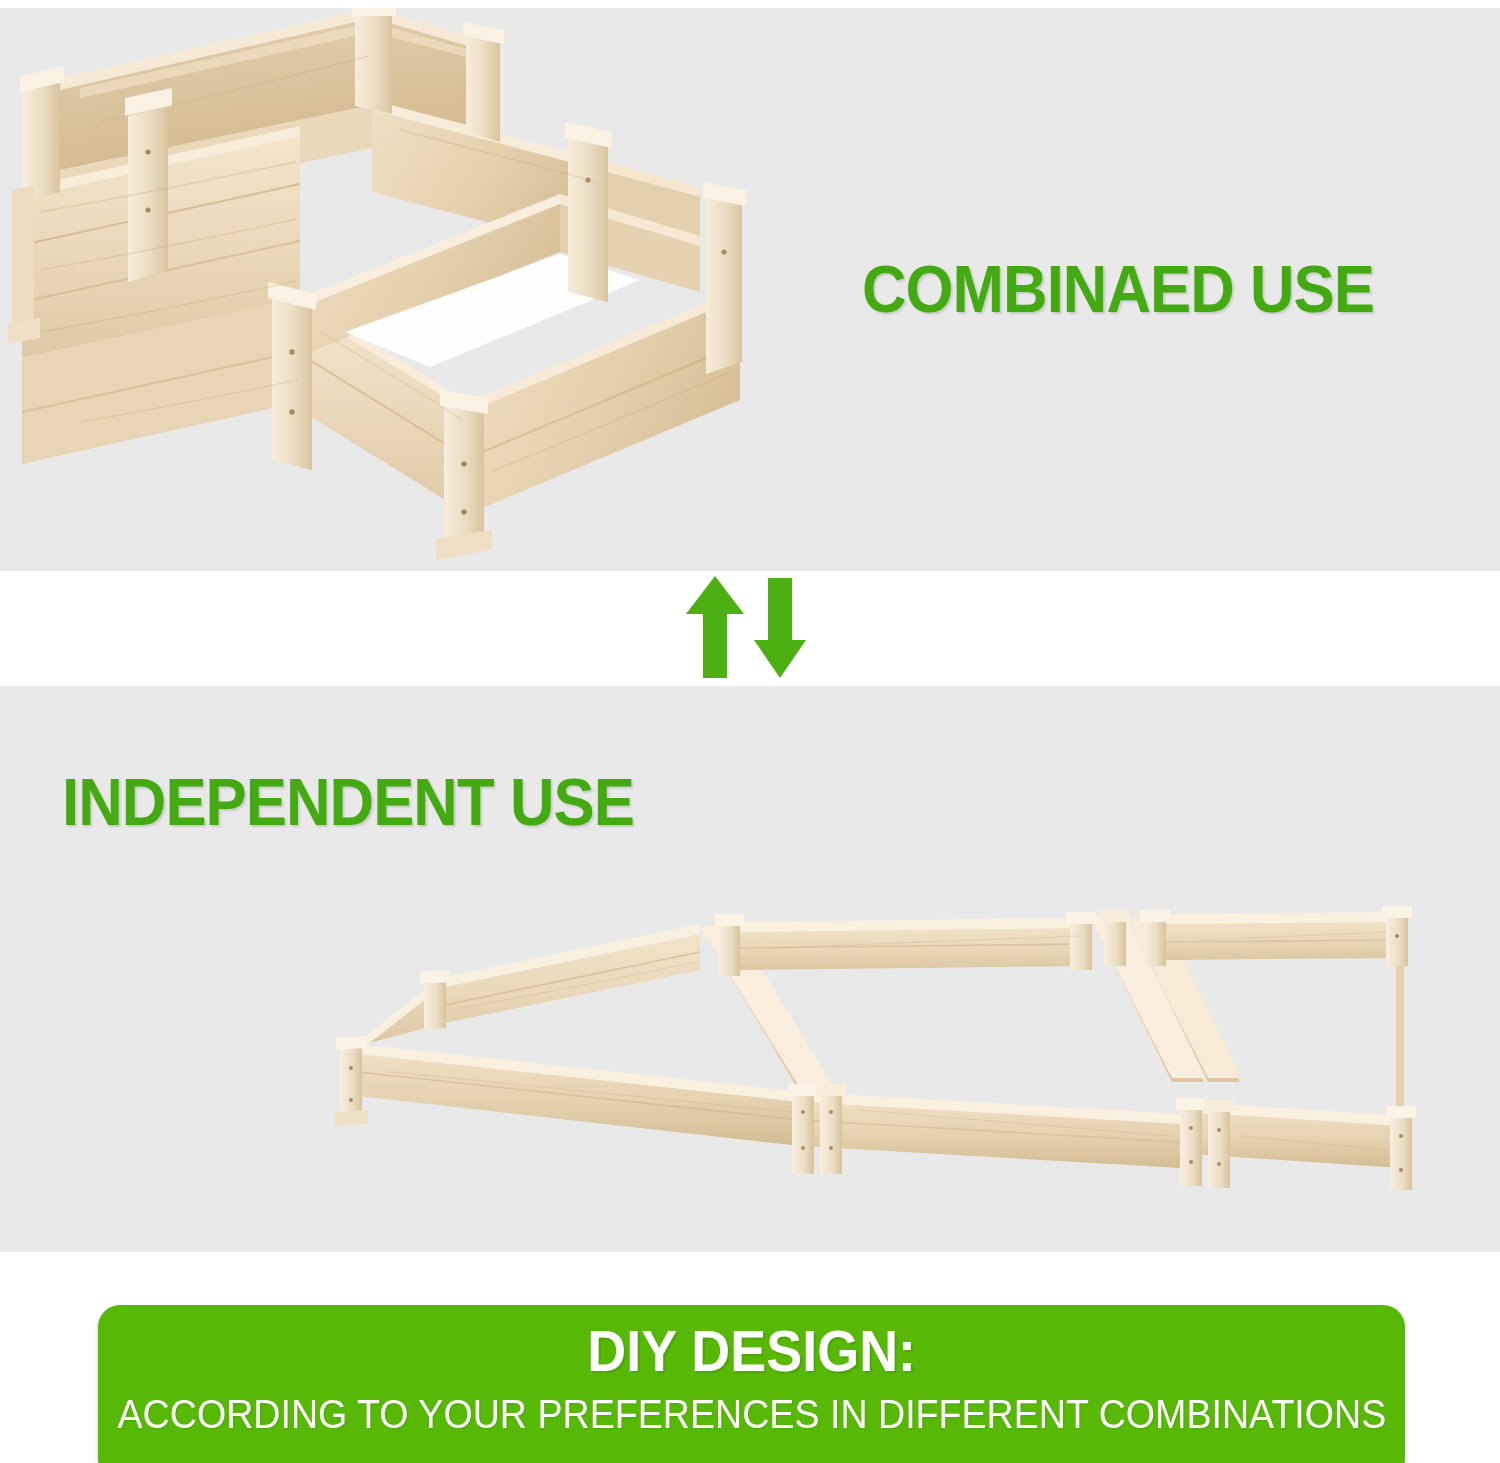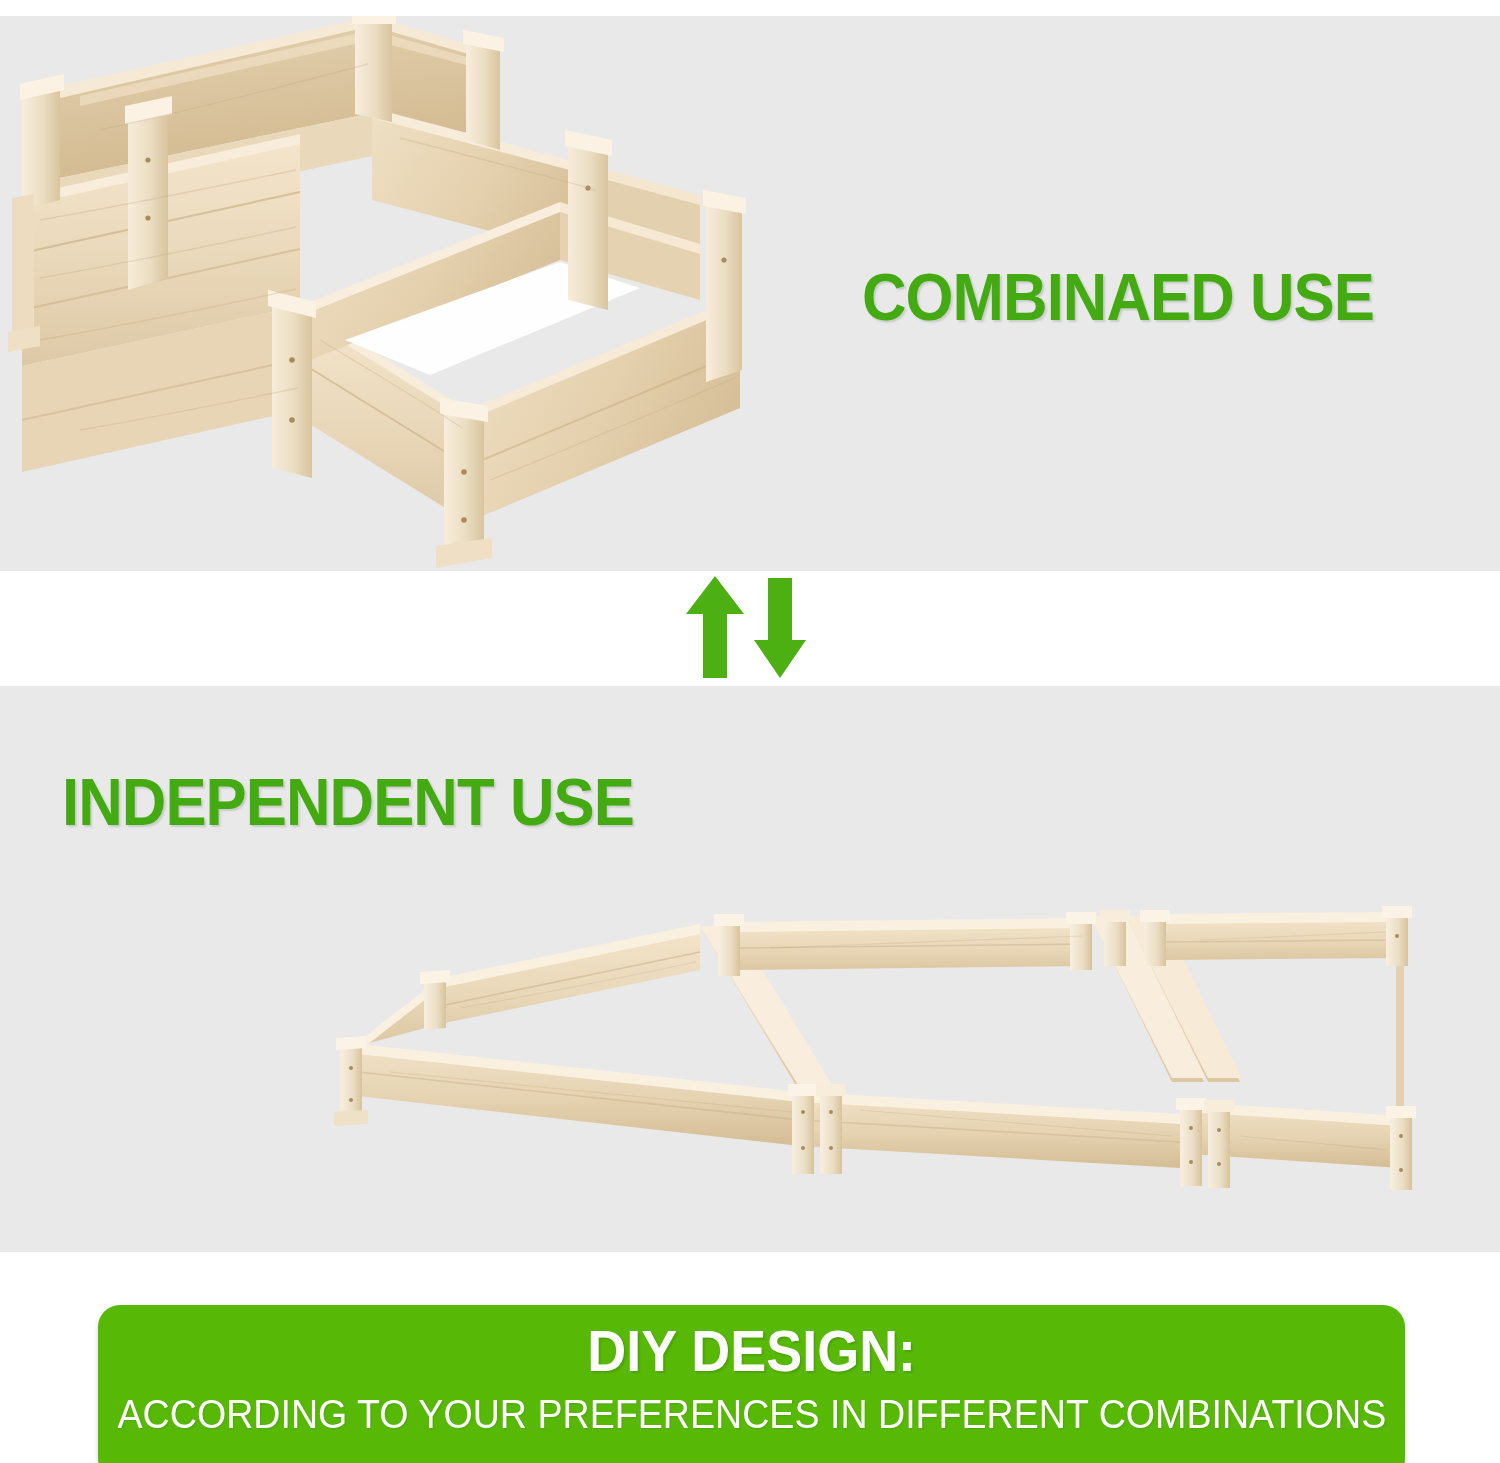--- a/index.html
+++ b/index.html
@@ -20,21 +20,21 @@
   }
 
   
   .panel {
     position: absolute;
     left: 0;
     width: 1500px;
     background: #e9e9e9;
     overflow: hidden;
   }
-  .panel-top    { top: 16px;   height: 571px; }
+  .panel-top    { top: 8px;   height: 571px; }
   .panel-bottom { top: 686px; height: 566px; }
 
   .white-band {
     position: absolute;
     left: 0; top: 571px;
     width: 1500px; height: 115px;
     background: #ffffff;
   }
   .white-footer {
     position: absolute;

